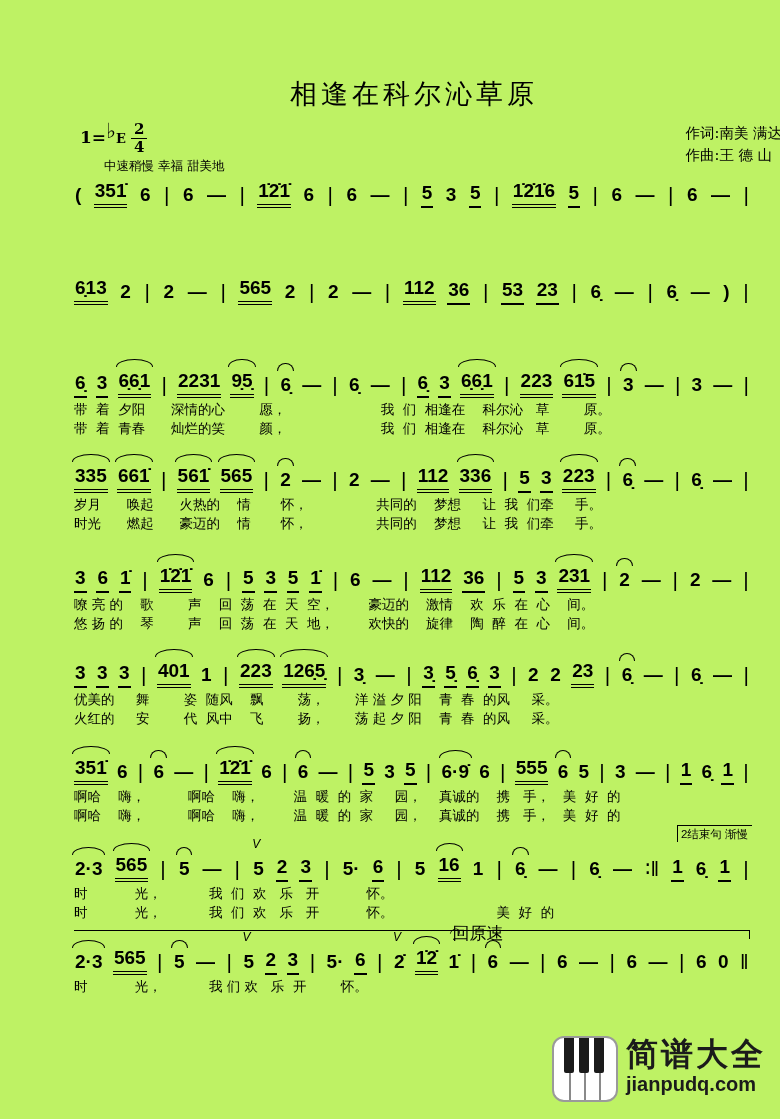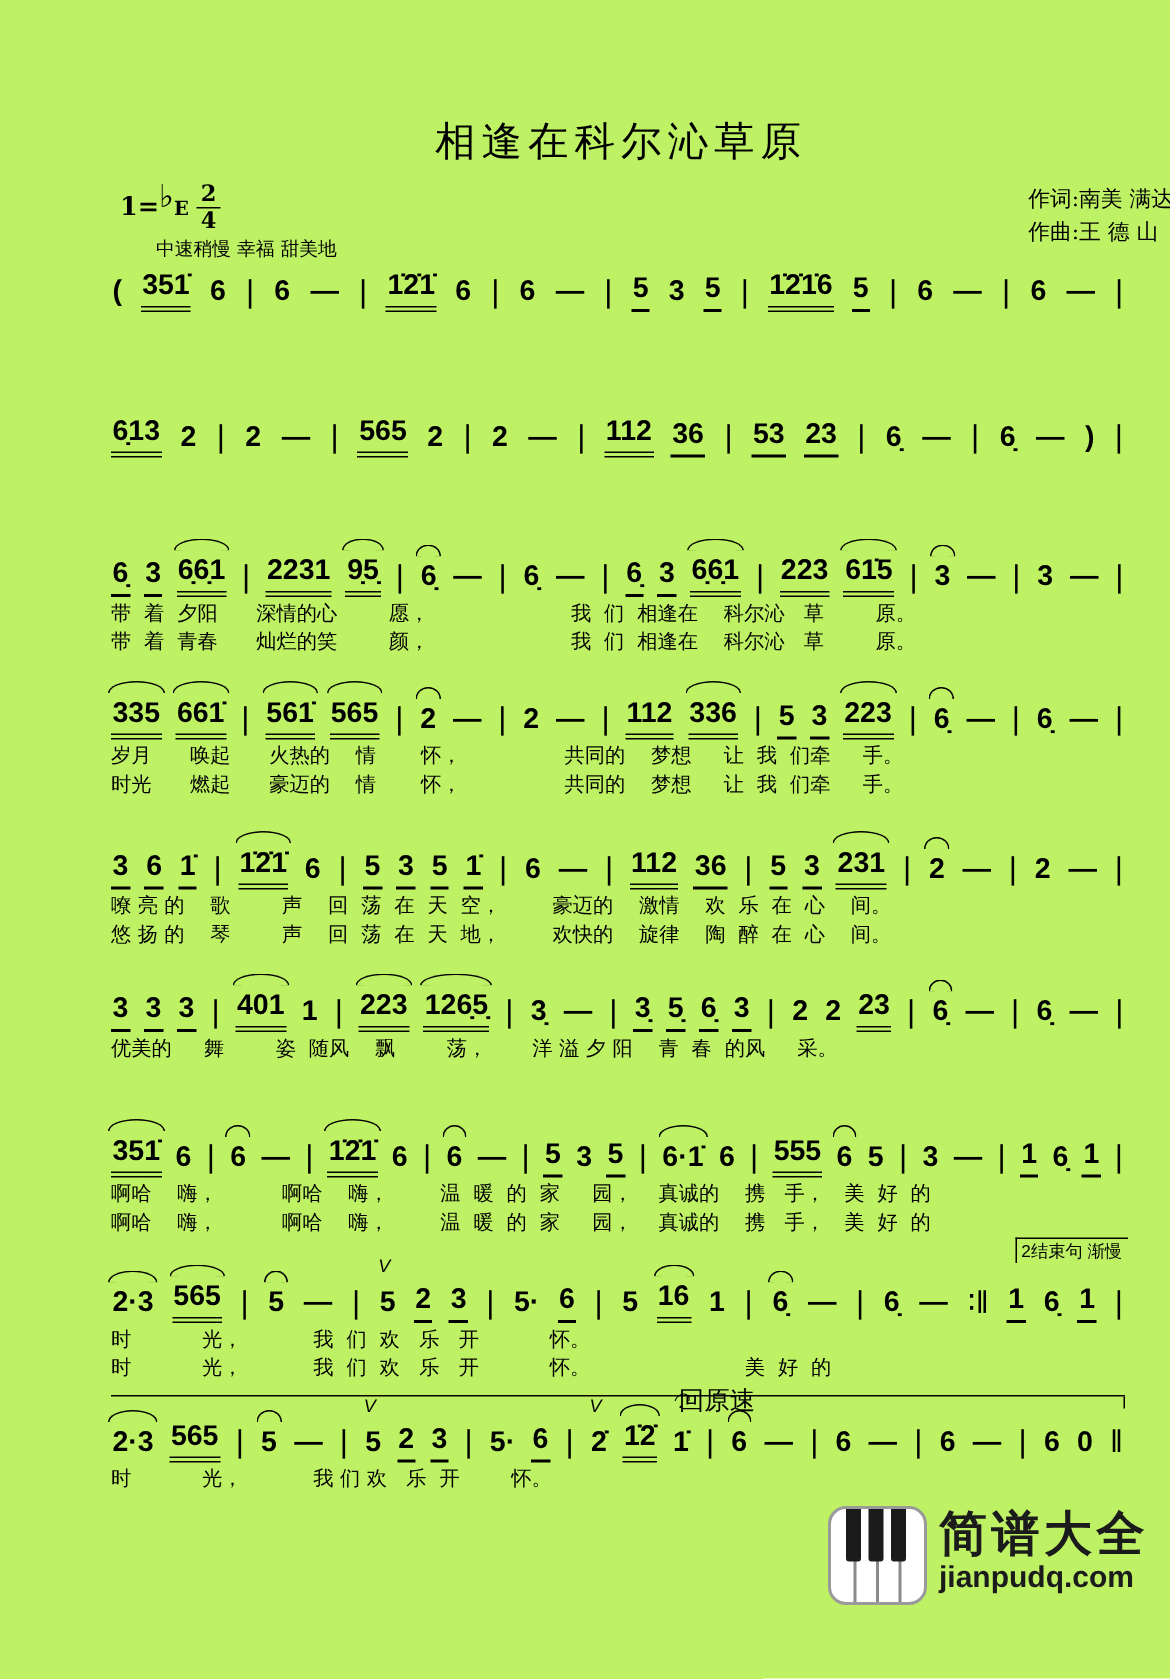--- a/index.html
+++ b/index.html
@@ -33,21 +33,21 @@
            font-size:13px;line-height:10px;font-weight:normal;}
   .fermark::after{content:"\00B7";position:absolute;top:5px;left:50%;
                   transform:translateX(-50%);font-size:15px;}
   .lyric{font-family:"DejaVu Serif",serif;font-size:13.5px;line-height:16px;
          white-space:pre;margin-top:3px;}
   .volta{position:absolute;top:-27px;right:-2px;font-size:11.5px;
          border-top:1.5px solid #000;border-left:1.5px solid #000;padding:1px 4px 0 3px;}
   .midlabel{position:absolute;top:-23px;left:56%;font-size:17px;}
   .topline{position:absolute;top:-15px;left:0;width:100%;border-top:1.5px solid #000;}
   .topline i{position:absolute;right:0;top:0;height:8px;border-right:1.5px solid #000;}
-  .logo{position:absolute;top:1004px;left:552px;display:flex;align-items:flex-start;gap:8px;}
+  .logo{position:absolute;top:1036px;left:552px;display:flex;align-items:flex-start;gap:8px;}
   .kicon{position:relative;width:62px;height:62px;border:2px solid #9a9a9a;border-radius:12px;
          background:#fff;overflow:hidden;}
   .kicon .kdiv{position:absolute;top:0;bottom:0;width:1.5px;background:#8a8a8a;}
   .kicon .bk{position:absolute;top:0;width:10px;height:35px;background:#1b1b1b;
              border-radius:0 0 2px 2px;}
   .ltxt .name{font-size:32px;font-weight:bold;letter-spacing:3px;color:#1b1b1b;line-height:36px;}
   .ltxt .url{font-size:20px;font-weight:bold;color:#1b1b1b;line-height:24px;}
 </style>
 </head>
 <body>
@@ -249,40 +249,41 @@
           <span class="tok u2">23</span>
           <span class="tok bar">|</span>
           <span class="tok arc">6̣</span>
           <span class="tok">—</span>
           <span class="tok bar">|</span>
           <span class="tok">6̣</span>
           <span class="tok">—</span>
           <span class="tok bar">|</span>
         </div>
         <div class="lyric">优美的     舞        姿  随风    飘        荡，       洋 溢 夕 阳    青  春  的风     采。</div>
+        <div class="lyric">火红的     安        代  风中    飞        扬，       荡 起 夕 阳    青  春  的风     采。</div>
       </div>
       <div class="system" style="top: 755px;">
         <div class="notes">
           <span class="tok u2 arc">351̇</span>
           <span class="tok">6</span>
           <span class="tok bar">|</span>
           <span class="tok arc">6</span>
           <span class="tok">—</span>
           <span class="tok bar">|</span>
           <span class="tok u2 arc">1̇2̇1̇</span>
           <span class="tok">6</span>
           <span class="tok bar">|</span>
           <span class="tok arc">6</span>
           <span class="tok">—</span>
           <span class="tok bar">|</span>
           <span class="tok u1">5</span>
           <span class="tok">3</span>
           <span class="tok u1">5</span>
           <span class="tok bar">|</span>
-          <span class="tok arc">6·1̇</span>
+          <span class="tok arc">6·9̇</span>
           <span class="tok">6</span>
           <span class="tok bar">|</span>
           <span class="tok u2">555</span>
           <span class="tok arc">6</span>
           <span class="tok">5</span>
           <span class="tok bar">|</span>
           <span class="tok">3</span>
           <span class="tok">—</span>
           <span class="tok bar">|</span>
           <span class="tok u1">1</span>

